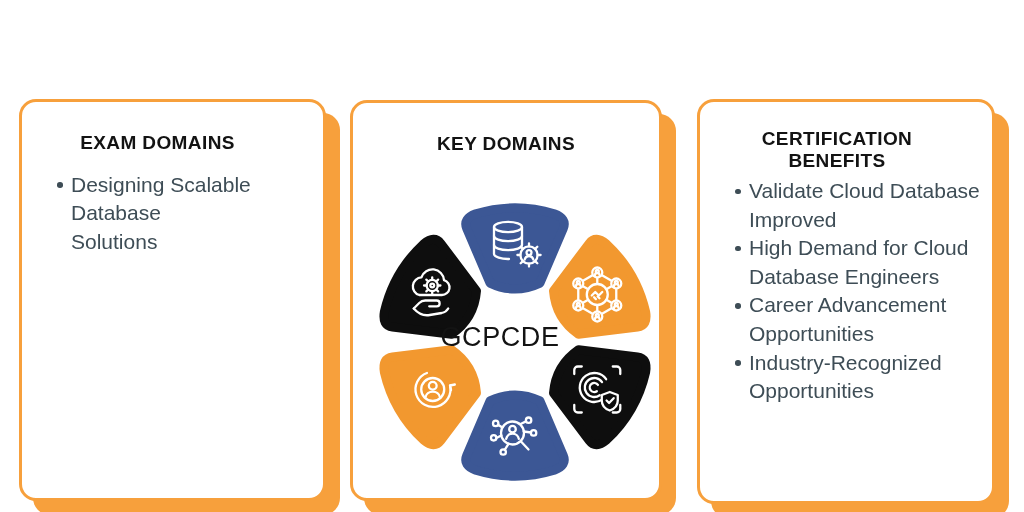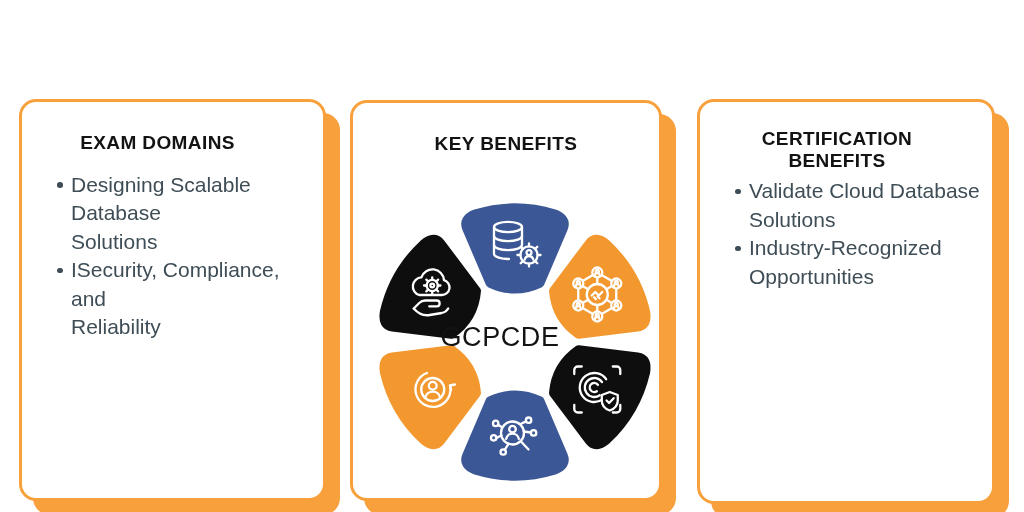--- a/index.html
+++ b/index.html
@@ -102,27 +102,25 @@
 </head>
 <body>
 
 <div class="page">
 
   <section class="card card-left">
     <h2 class="card-title">EXAM DOMAINS</h2>
     <ul class="bullet-list">
       <li class="bullet-item">Designing Scalable Database
 Solutions</li>
-      <li class="bullet-item">ISecurity, Compliance, and
-Reliability</li>
     </ul>
   </section>
 
   <section class="card card-mid">
-    <h2 class="card-title">KEY BENEFITS</h2>
+    <h2 class="card-title">KEY DOMAINS</h2>
 
     <svg class="services-diagram" viewBox="0 0 312 401" aria-hidden="true">
       <g transform="translate(162,239)">
 
         <g class="seg" transform="rotate(0)" color="#3C5795">
           <path class="petal" d="M -25,-58.9 L -48.3,-113.6 Q -52.4,-123.3 -39.2,-128.2 A 134,134 0 0 1 39.2,-128.2 Q 52.4,-123.3 48.3,-113.6 L 25,-58.9 Q 0,-47 -25,-58.9 Z"></path>
           <g class="icon" transform="translate(0,-95) rotate(0)">
             <ellipse cx="-7" cy="-20" rx="14" ry="5.2"></ellipse>
             <path d="M -21,-20 V 7 a 14,5.2 0 0 0 15,5"></path>
             <path d="M 7,-20 V -2"></path>
@@ -220,19 +218,23 @@
     </svg>
 
     <div class="center-label">GCPCDE</div>
   </section>
 
   <section class="card card-right">
     <h2 class="card-title">CERTIFICATION
 BENEFITS</h2>
     <ul class="bullet-list">
       <li class="bullet-item">Validate Cloud Database
-Solutions</li>
+Improved</li>
+      <li class="bullet-item">High Demand for Cloud
+Database Engineers</li>
+      <li class="bullet-item">Career Advancement
+Opportunities</li>
       <li class="bullet-item">Industry-Recognized
 Opportunities</li>
     </ul>
   </section>
 
 </div>
 
 </body></html>

